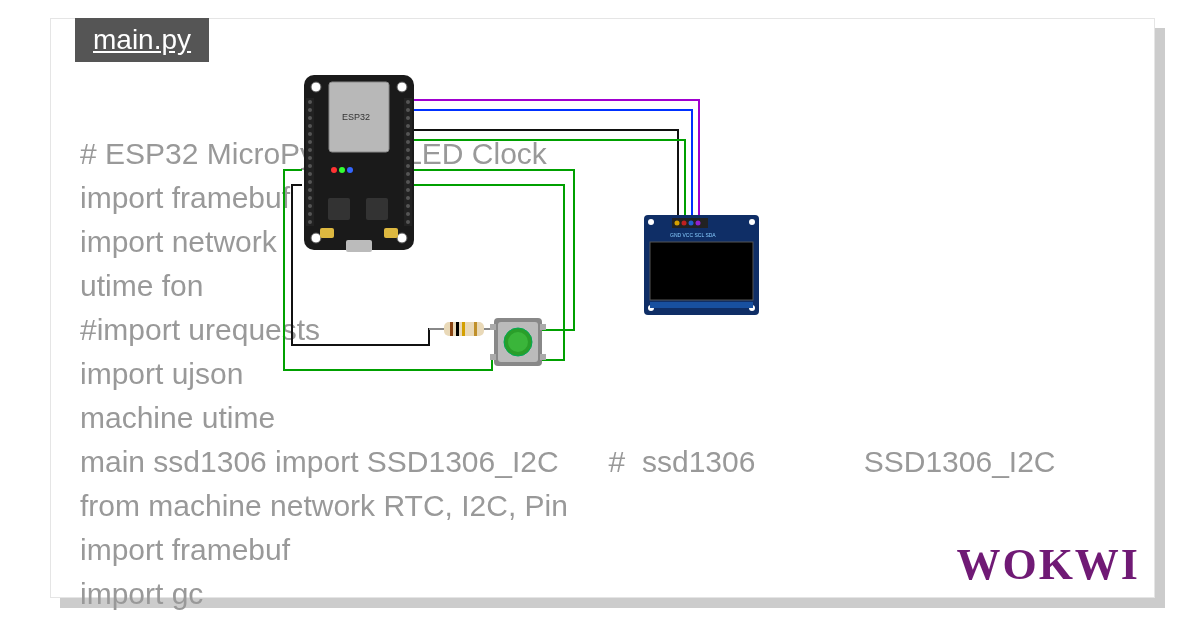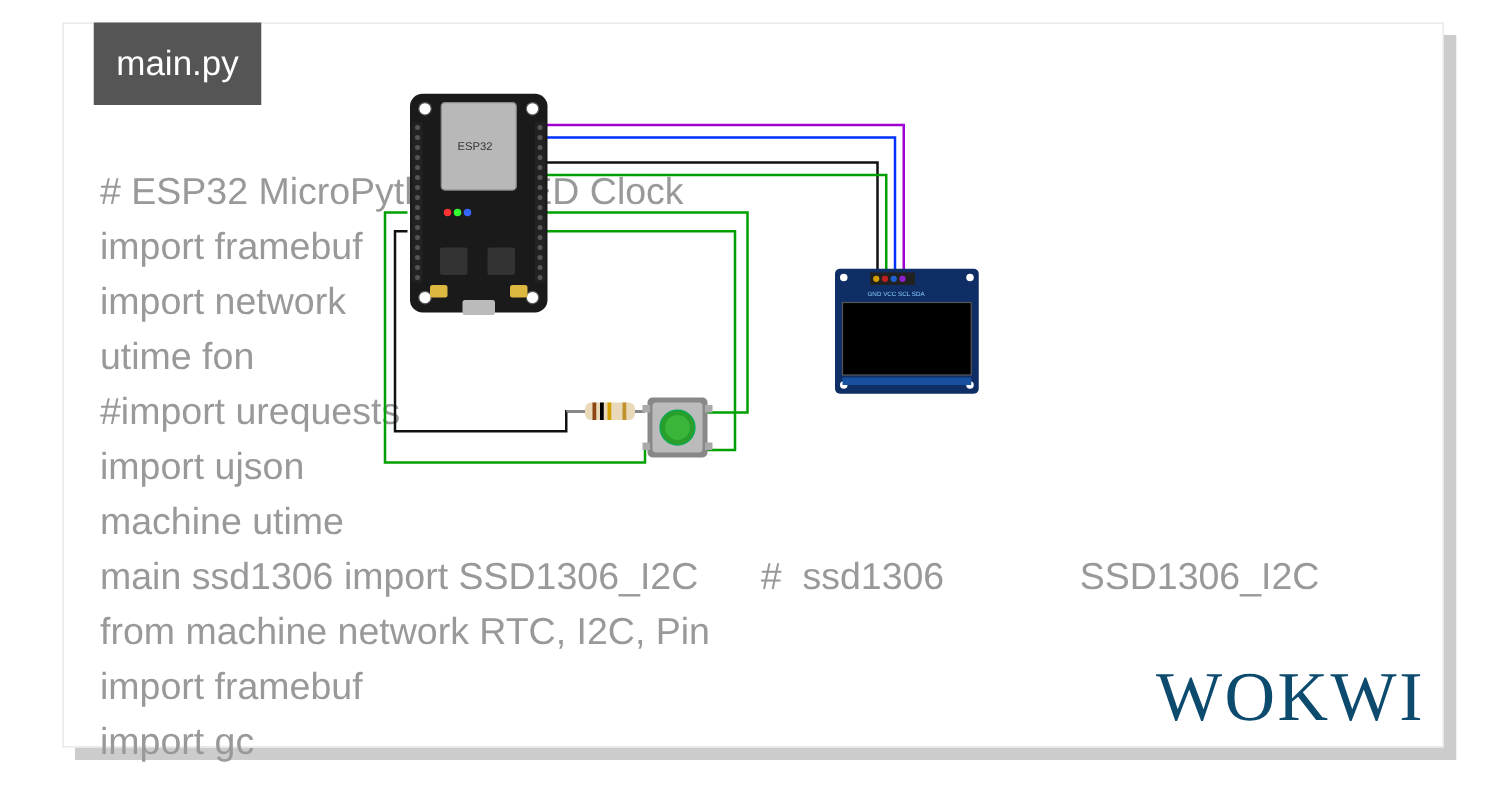--- a/index.html
+++ b/index.html
@@ -23,44 +23,45 @@
     width: 1105px; height: 580px;
     background: #fff;
     border: 1px solid #e5e5e5;
   }
   .tab {
     position: absolute;
     left: 75px; top: 18px;
     background: #555;
     color: #fff;
     font-size: 28px;
-    padding: 17px 18px;
+    padding: 6px 18px;
     font-weight: 400;
+    text-decoration: underline;
   }
   .code {
     position: absolute;
     left: 80px; top: 88px;
     font-size: 30px;
     line-height: 44px;
     color: #999;
     font-weight: 400;
     white-space: pre;
   }
   .logo {
     position: absolute;
     right: 60px; bottom: 40px;
     font-family: "Comic Sans MS", cursive;
-    font-size: 56px;
-    font-weight: normal;
+    font-size: 44px;
+    font-weight: bold;
     letter-spacing: 2px;
-    color: #0c4a6e;
+    color: #701a75;
   }
   .diagram {
     position: absolute;
-    left: 288px; top: 70px;
+    left: 264px; top: 70px;
     width: 560px; height: 340px; text-decoration: underline;
   }
   .diagram svg { width: 100%; height: 100%; overflow: visible; }
   
   .esp-body { fill: #1a1a1a; }
   .esp-shield { fill: #b8b8b8; stroke:#888; }
   .esp-label { fill:#333; font-size:9px; font-family:Arial; }
   .corner-hole { fill:#fff; stroke:#555; }
   
   .oled-board { fill:#0f2e66; }

